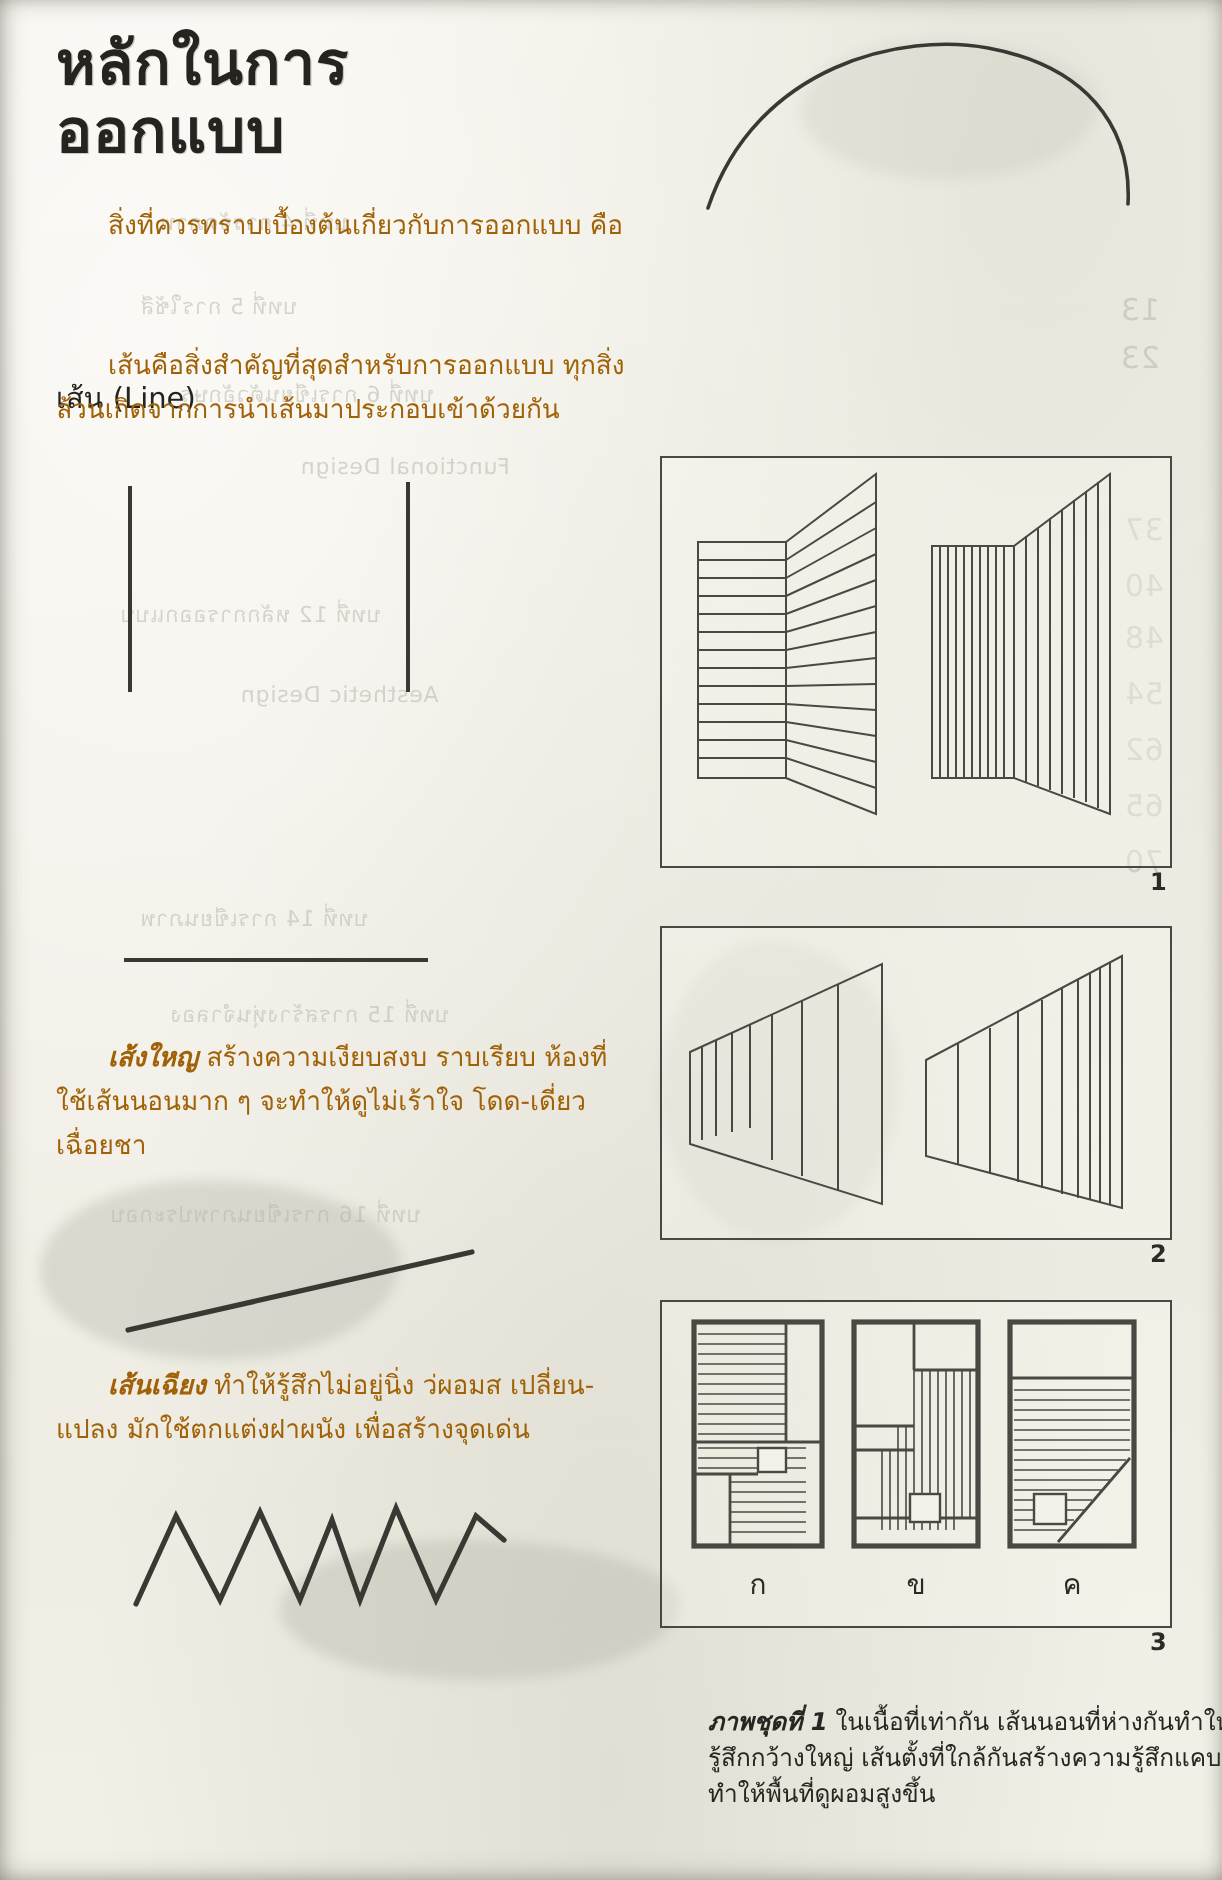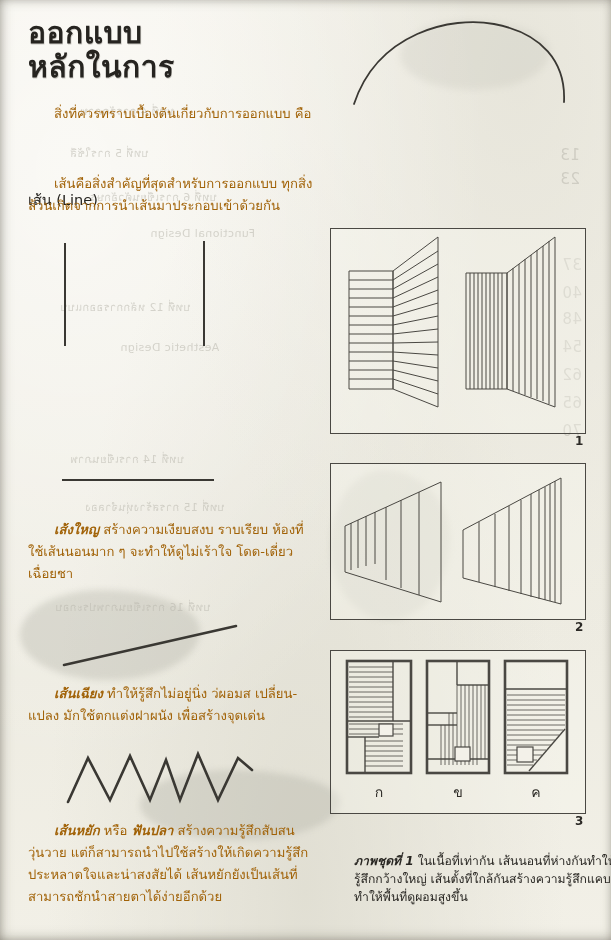--- a/index.html
+++ b/index.html
@@ -147,22 +147,22 @@
   <div class="bleed" style="left:560px;top:172px;font-size:15px;">23</div>
   <div class="bleed" style="left:562px;top:258px;font-size:15px;">37</div>
   <div class="bleed" style="left:562px;top:286px;font-size:15px;">40</div>
   <div class="bleed" style="left:562px;top:312px;font-size:15px;">48</div>
   <div class="bleed" style="left:562px;top:340px;font-size:15px;">54</div>
   <div class="bleed" style="left:562px;top:368px;font-size:15px;">62</div>
   <div class="bleed" style="left:562px;top:396px;font-size:15px;">65</div>
   <div class="bleed" style="left:562px;top:424px;font-size:15px;">70</div>
 
   <div class="title">
+    <div>หลักในการ</div>
     <div>ออกแบบ</div>
-    <div>หลักในการ</div>
   </div>
 
   <div class="para" style="left:28px;top:103px;width:290px;">
     <span class="ind"></span><span>สิ่งที่ควรทราบเบื้องต้นเกี่ยวกับการออกแบบ คือ</span>
   </div>
 
   <div class="subhead" style="left:28px;top:150px;width:200px;margin-top:40px;">เส้น (Line)</div>
 
   <div class="para" style="left:28px;top:173px;width:290px;">
     <span class="ind"></span><span>เส้นคือสิ่งสำคัญที่สุดสำหรับการออกแบบ ทุกสิ่งล้วนเกิดจากการนำเส้นมาประกอบเข้าด้วยกัน</span>
@@ -187,23 +187,20 @@
   </svg>
 
   <div class="para" style="left:28px;top:683px;width:290px;">
     <span class="ind"></span><span class="lead">เส้นเฉียง</span><span> ทำให้รู้สึกไม่อยู่นิ่ง ว่ผอมส เปลี่ยน-แปลง มักใช้ตกแต่งฝาผนัง เพื่อสร้างจุดเด่น</span>
   </div>
 
   <svg class="illus" style="left:62px;top:750px;" width="196" height="56" viewBox="0 0 196 56">
     <polyline points="6,52 26,8 48,50 68,6 88,50 104,10 118,50 136,4 156,50 176,8 190,20" fill="none" stroke="#3a3833" stroke-width="2.6" stroke-linejoin="miter" stroke-linecap="round"></polyline>
   </svg>
 
-  <div class="para" style="left:28px;top:820px;width:292px;">
-    <span class="ind"></span><span class="lead">เส้นหยัก</span><span> หรือ </span><span class="lead">ฟันปลา</span><span> สร้างความรู้สึกสับสน วุ่นวาย แต่ก็สามารถนำไปใช้สร้างให้เกิดความรู้สึกประหลาดใจและน่าสงสัยได้  เส้นหยักยังเป็นเส้นที่สามารถชักนำสายตาได้ง่ายอีกด้วย</span>
-  </div>
 
   <svg class="illus" style="left:352px;top:14px;" width="252" height="92" viewBox="0 0 252 92">
     <path d="M2 90 C 26 18, 100 2, 142 10 C 190 19, 214 48, 212 88" fill="none" stroke="#3a3833" stroke-width="1.8" stroke-linecap="round"></path>
   </svg>
 
 
   <div class="figbox" style="left:330px;top:228px;width:254px;height:204px;">
     <svg width="252" height="202" viewBox="0 0 252 202">
       <g stroke="#4a4843" stroke-width="1" fill="none">
 

